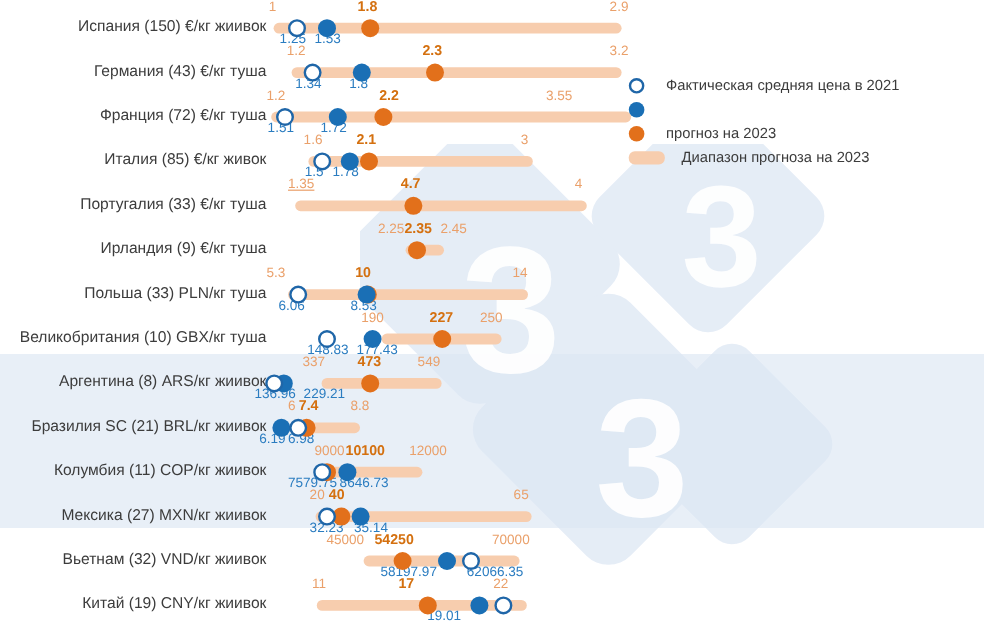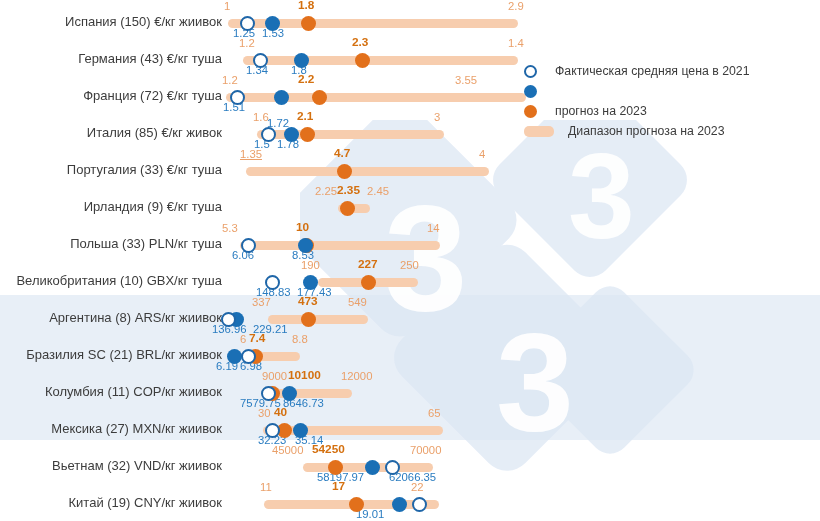--- a/index.html
+++ b/index.html
@@ -99,38 +99,38 @@
         </div>
       </div>
       <div class="row" style="top: 41px;">
         <div class="row-label">Германия (43) €/кг туша</div>
         <div class="track" style="left: 0px; width: 820px;">
           <div class="bar" style="left: 243px; width: 275px;"></div>
           <div class="dot fcast" style="left: 355px;"></div>
           <div class="dot filled" style="left: 294px;"></div>
           <div class="dot hollow" style="left: 253px;"></div>
           <div class="lbl min" style="left: 239px;">1.2</div>
-          <div class="lbl max" style="left: 508px;">1.4</div>
+          <div class="lbl max" style="left: 508px;">3.2</div>
           <div class="lbl fc" style="left: 352px;">2.3</div>
           <div class="lbl blue" style="left: 246px;">1.34</div>
           <div class="lbl blue" style="left: 291px;">1.8</div>
         </div>
       </div>
       <div class="row" style="top: 78px;">
         <div class="row-label">Франция (72) €/кг туша</div>
         <div class="track" style="left: 0px; width: 820px;">
           <div class="bar" style="left: 226px; width: 300px;"></div>
           <div class="dot fcast" style="left: 312px;"></div>
           <div class="dot filled" style="left: 274px;"></div>
           <div class="dot hollow" style="left: 230px;"></div>
           <div class="lbl min" style="left: 222px;">1.2</div>
           <div class="lbl max" style="left: 455px;">3.55</div>
-          <div class="lbl fc" style="left: 298px;">2.2</div>
+          <div class="lbl fc" style="left: 316px;">2.2</div>
           <div class="lbl blue" style="left: 223px;">1.51</div>
-          <div class="lbl blue" style="left: 267px; margin-top: 16px;">1.72</div>
+          <div class="lbl blue" style="left: 267px;">1.72</div>
         </div>
       </div>
       <div class="row" style="top: 115px;">
         <div class="row-label">Италия (85) €/кг живок</div>
         <div class="track" style="left: 0px; width: 820px;">
           <div class="bar" style="left: 257px; width: 187px;"></div>
           <div class="dot fcast" style="left: 300px;"></div>
           <div class="dot filled" style="left: 284px;"></div>
           <div class="dot hollow" style="left: 261px;"></div>
           <div class="lbl min" style="left: 253px;">1.6</div>
@@ -230,21 +230,21 @@
           <div class="lbl blue" style="left: 283px;">8646.73</div>
         </div>
       </div>
       <div class="row" style="top: 411px;">
         <div class="row-label">Мексика (27) MXN/кг жиивок</div>
         <div class="track" style="left: 0px; width: 820px;">
           <div class="bar" style="left: 263px; width: 180px;"></div>
           <div class="dot fcast" style="left: 277px;"></div>
           <div class="dot filled" style="left: 293px;"></div>
           <div class="dot hollow" style="left: 265px;"></div>
-          <div class="lbl min" style="left: 258px;">30</div>
+          <div class="lbl min" style="left: 258px;">20</div>
           <div class="lbl max" style="left: 428px;">65</div>
           <div class="lbl fc" style="left: 274px;">40</div>
           <div class="lbl blue" style="left: 258px;">32.23</div>
           <div class="lbl blue" style="left: 295px;">35.14</div>
         </div>
       </div>
       <div class="row" style="top: 448px;">
         <div class="row-label">Вьетнам (32) VND/кг жиивок</div>
         <div class="track" style="left: 0px; width: 820px;">
           <div class="bar" style="left: 303px; width: 130px;"></div>

